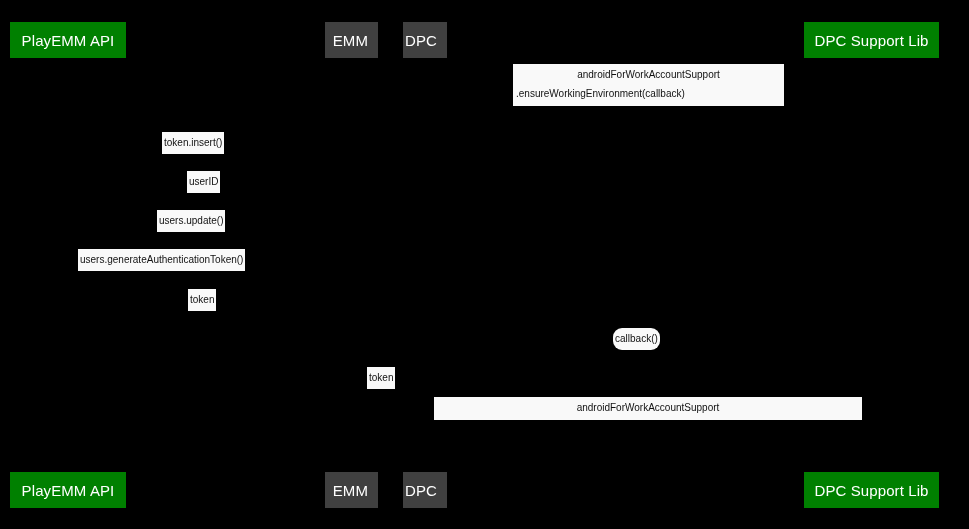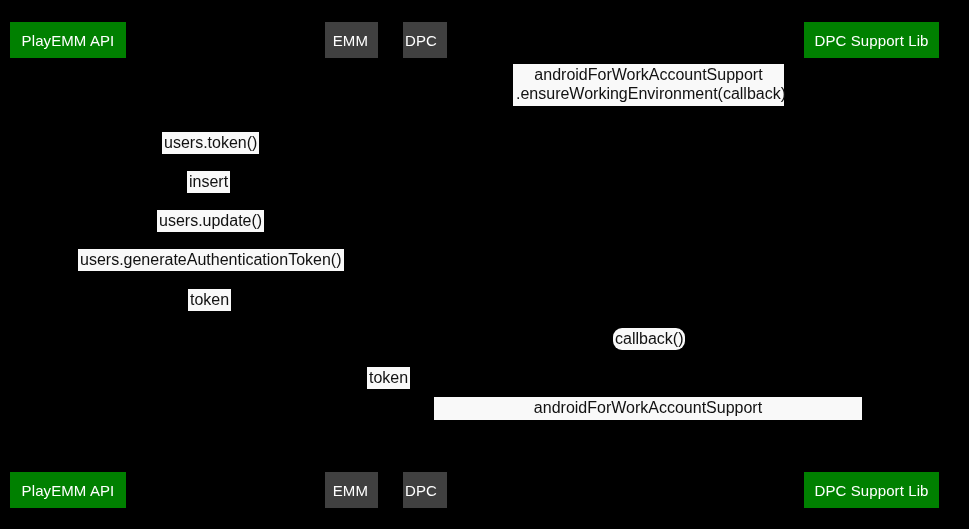--- a/index.html
+++ b/index.html
@@ -42,21 +42,21 @@
   }
   .participant.green { background: #008000; }
   .participant.blue  { background: #404040; justify-content: flex-end; }
 
   
   .message {
     position: absolute;
     box-sizing: border-box;
     background: #f9f9f9;
     color: #111111;
-    font-size: 16px;
+    font-size: 10px;
     line-height: 19px;
     white-space: nowrap;
     text-align: center;
     padding: 1px 2px 2px 2px;
   }
   .message.multiline {
     white-space: normal;
     line-height: 19px;
     padding: 1px 3px 3px 3px;
   }
@@ -85,23 +85,23 @@
 
   <div class="participant green" style="left:804px; top:22px; width:135px; height:36px;">
     <span>DPC Support Lib</span>
   </div>
 
   <div class="message multiline" style="left:513px; top:64px; width:271px;">
     <span class="line l1">androidForWorkAccountSupport</span>
     <span class="line l2">.ensureWorkingEnvironment(callback)</span>
   </div>
 
-  <div class="message" style="left:162px; top:132px;">users.token()</div>
+  <div class="message" style="left:162px; top:132px;">token.insert()</div>
 
-  <div class="message" style="left:187px; top:171px;">insert</div>
+  <div class="message" style="left:187px; top:171px;">userID</div>
 
   <div class="message" style="left:78px; top:249px;">users.generateAuthenticationToken()</div>
 
   <div class="message" style="left:157px; top:210px;">users.update()</div>
 
   <div class="message" style="left:188px; top:289px;">token</div>
 
   <div class="message" style="left:613px; top:328px;border-radius:9px;">callback()</div>
 
   <div class="message" style="left:367px; top:367px;">token</div>

